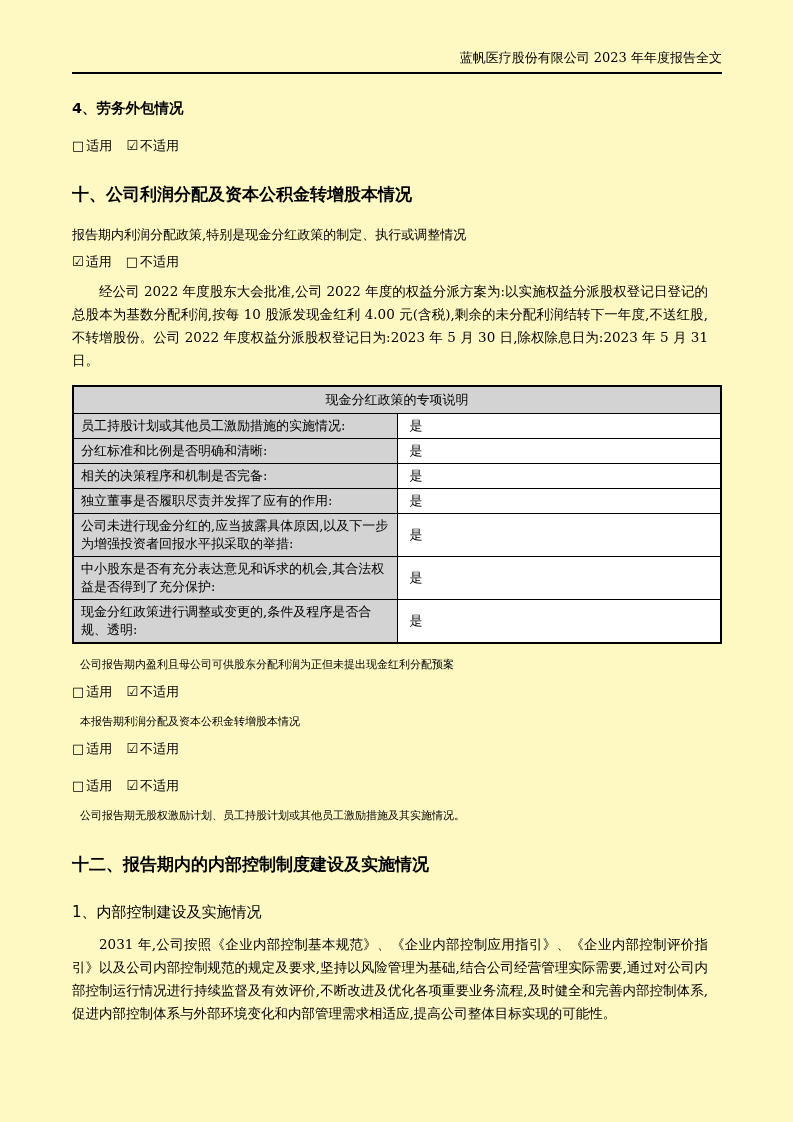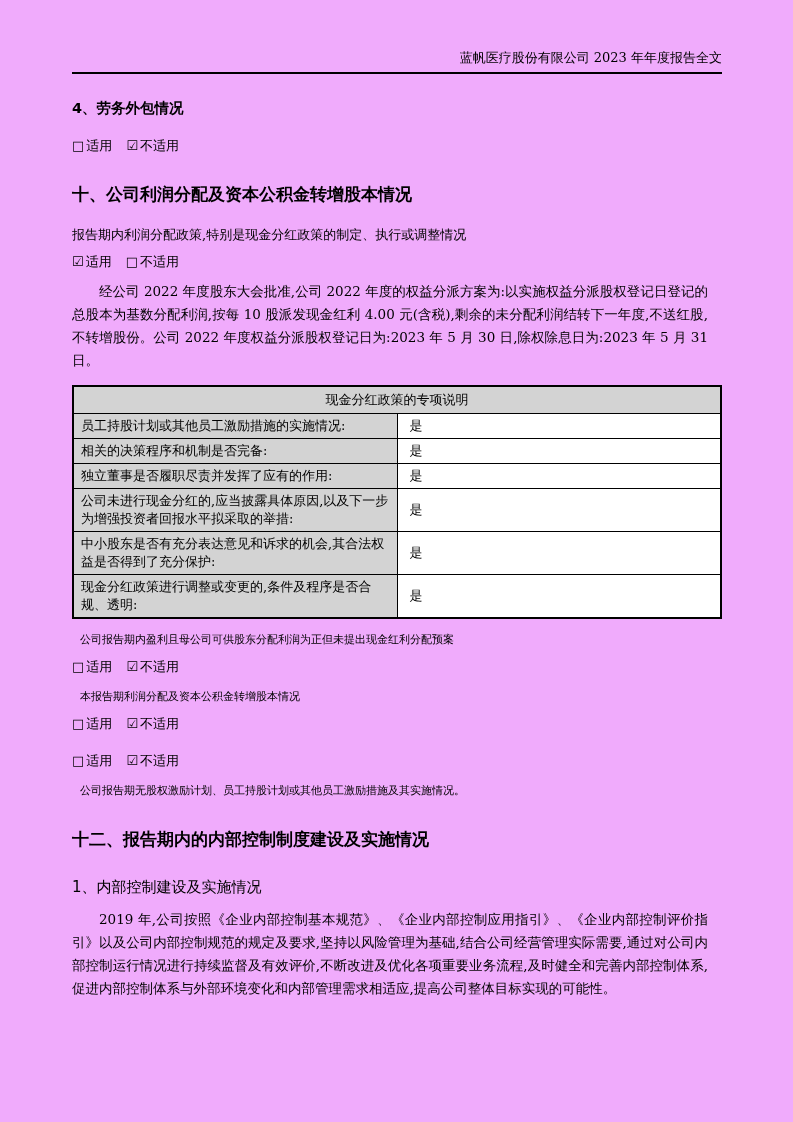--- a/index.html
+++ b/index.html
@@ -1,20 +1,20 @@
 <!DOCTYPE html>
 <html><head>
 <meta charset="utf-8">
 <style>
   html, body { margin:0; padding:0; background:#ffffff; }
   .page {
     position:relative;
     width:793px; height:1122px;
     margin:0 auto;
-    background:#f0abfc;
+    background:#fef9c3;
     box-sizing:border-box;
     padding:50px 71px 0 72px;
     font-family:"DejaVu Serif","Liberation Serif",serif;
     color:#000000;
     overflow:hidden;
   }
   .doc-header {
     text-align:right;
     font-size:13px;
     line-height:16px;
@@ -114,20 +114,24 @@
       <tr>
         <th class="tbl-title" colspan="2">现金分红政策的专项说明</th>
       </tr>
     </thead>
     <tbody>
       <tr>
         <td class="q">员工持股计划或其他员工激励措施的实施情况:</td>
         <td class="a">是</td>
       </tr>
       <tr>
+        <td class="q">分红标准和比例是否明确和清晰:</td>
+        <td class="a">是</td>
+      </tr>
+      <tr>
         <td class="q">相关的决策程序和机制是否完备:</td>
         <td class="a">是</td>
       </tr>
       <tr>
         <td class="q">独立董事是否履职尽责并发挥了应有的作用:</td>
         <td class="a">是</td>
       </tr>
       <tr>
         <td class="q">公司未进行现金分红的,应当披露具体原因,以及下一步为增强投资者回报水平拟采取的举措:</td>
         <td class="a">是</td>
@@ -163,15 +167,15 @@
     <span class="pair"><span class="box">□</span><span>适用</span></span>
     <span class="pair"><span class="box">☑</span><span>不适用</span></span>
   </p>
 
   <p class="note">公司报告期无股权激励计划、员工持股计划或其他员工激励措施及其实施情况。</p>
 
   <div class="h-main">十二、报告期内的内部控制制度建设及实施情况</div>
 
   <div class="h-sub">1、内部控制建设及实施情况</div>
 
-  <p class="para last">2019 年,公司按照《企业内部控制基本规范》、《企业内部控制应用指引》、《企业内部控制评价指引》以及公司内部控制规范的规定及要求,坚持以风险管理为基础,结合公司经营管理实际需要,通过对公司内部控制运行情况进行持续监督及有效评价,不断改进及优化各项重要业务流程,及时健全和完善内部控制体系,促进内部控制体系与外部环境变化和内部管理需求相适应,提高公司整体目标实现的可能性。</p>
+  <p class="para last">2031 年,公司按照《企业内部控制基本规范》、《企业内部控制应用指引》、《企业内部控制评价指引》以及公司内部控制规范的规定及要求,坚持以风险管理为基础,结合公司经营管理实际需要,通过对公司内部控制运行情况进行持续监督及有效评价,不断改进及优化各项重要业务流程,及时健全和完善内部控制体系,促进内部控制体系与外部环境变化和内部管理需求相适应,提高公司整体目标实现的可能性。</p>
 
 </div>
 
 </body></html>

